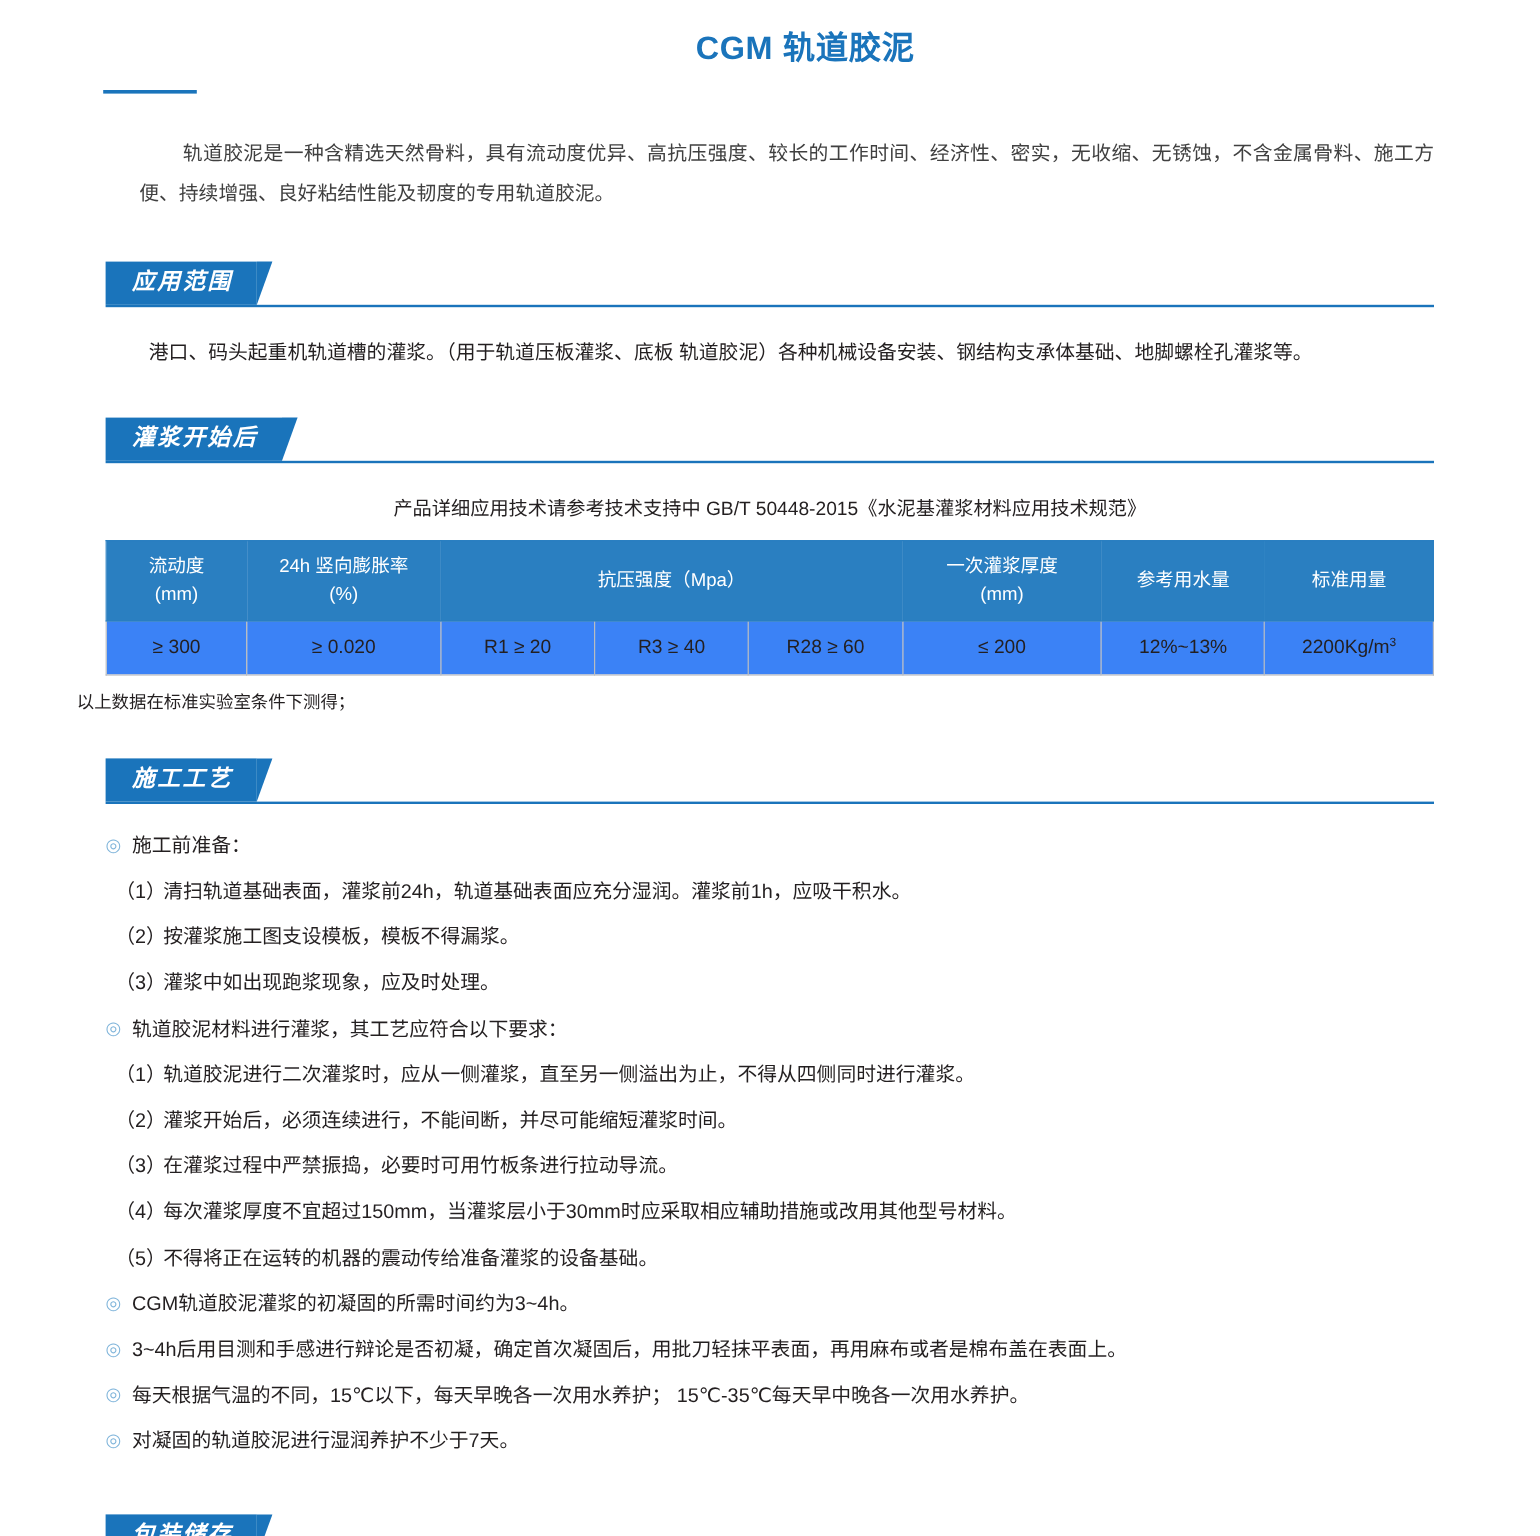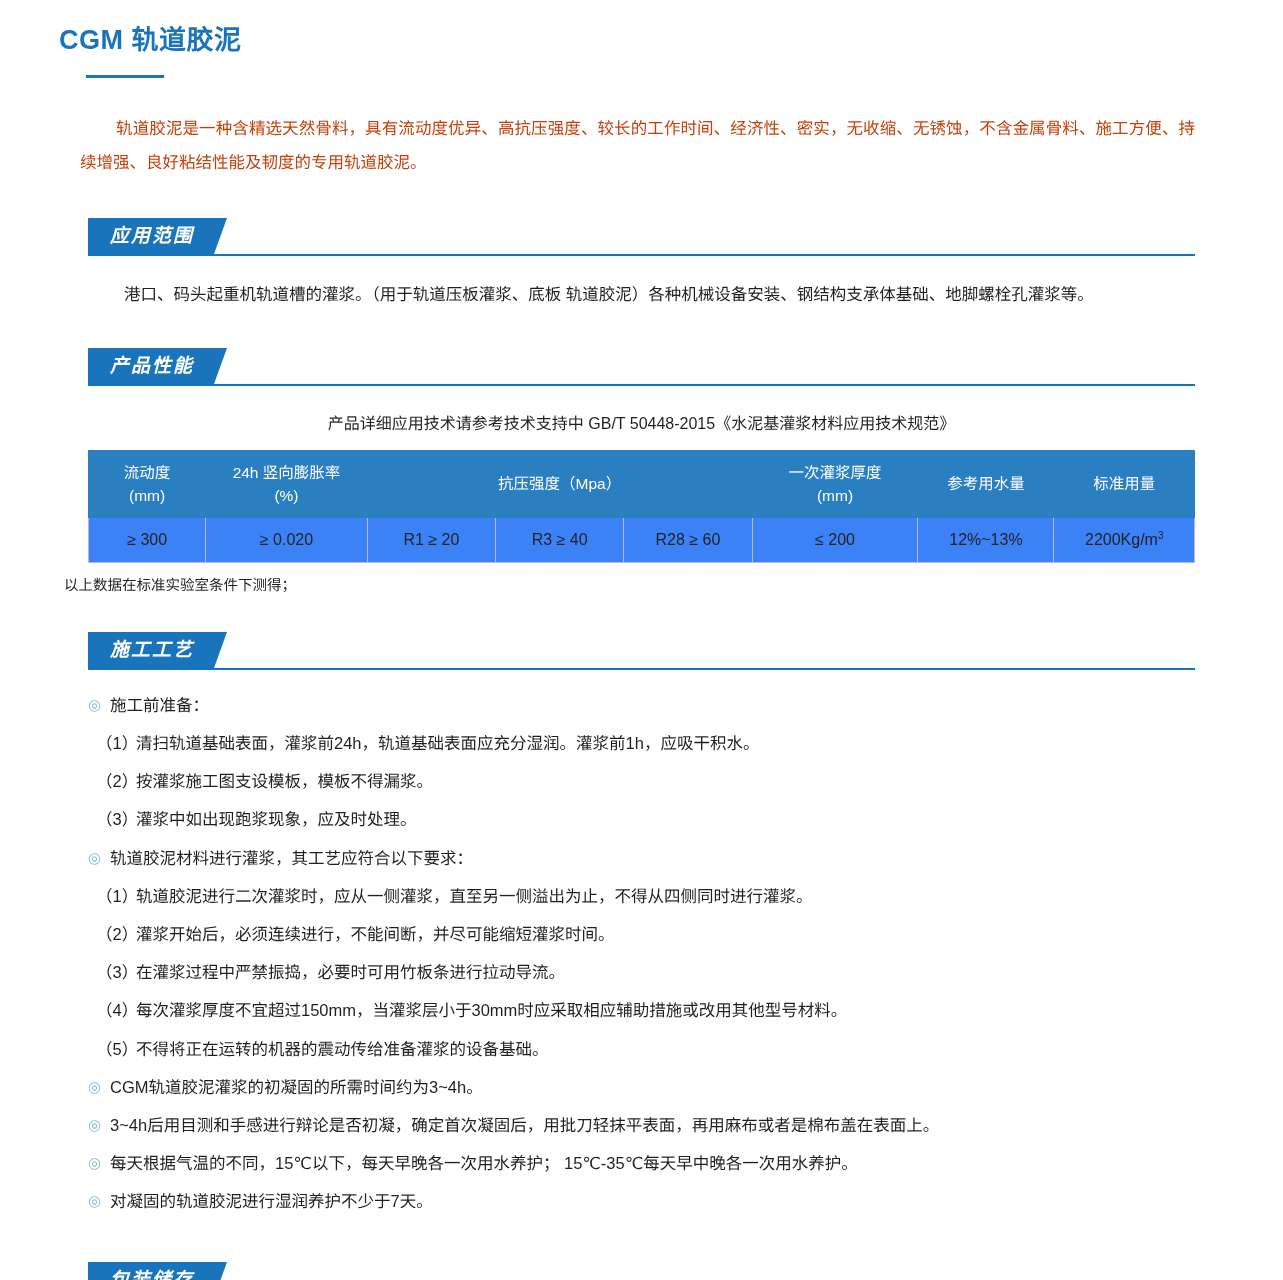--- a/index.html
+++ b/index.html
@@ -22,35 +22,36 @@
   }
 
   
   .doc-title {
     margin: 0;
     padding: 18px 0 0 59px;
     font-size: 27px;
     font-weight: 700;
     letter-spacing: 0.5px;
     color: #1a74bb;
+    text-align: center;
   }
   .title-rule {
     margin: 18px 0 0 86px;
     width: 78px;
     height: 3px;
     background: #1a74bb;
   }
 
   
   .intro {
-    margin: 34px 88px 0 80px;
+    margin: 34px 88px 0 116px;
     font-size: 16.5px;
     line-height: 2.05;
     text-align: justify;
-    color: #c2410c;
+    color: #404040;
   }
   .intro .indent { display: inline-block; width: 36px; }
 
   
   .section-head {
     position: relative;
     margin: 38px 88px 0 88px;
     height: 38px;
   }
   .section-head .tag {
@@ -183,21 +184,21 @@
 
   <p class="intro"><span class="indent"></span><span>轨道胶泥是一种含精选天然骨料，具有流动度优异、高抗压强度、较长的工作时间、经济性、密实，无收缩、无锈蚀，不含金属骨料、施工方便、持续增强、良好粘结性能及韧度的专用轨道胶泥。</span></p>
 
   <div class="section-head">
     <span class="tag">应用范围</span>
     <span class="rule"></span>
   </div>
   <p class="body-text"><span class="indent"></span><span>港口、码头起重机轨道槽的灌浆。（用于轨道压板灌浆、底板 轨道胶泥）各种机械设备安装、钢结构支承体基础、地脚螺栓孔灌浆等。</span></p>
 
   <div class="section-head">
-    <span class="tag">产品性能</span>
+    <span class="tag">灌浆开始后</span>
     <span class="rule"></span>
   </div>
   <p class="perf-note">产品详细应用技术请参考技术支持中 GB/T 50448-2015《水泥基灌浆材料应用技术规范》</p>
 
   <div class="table-wrap">
     <table class="perf">
       <colgroup>
         <col style="width:10.6%">
         <col style="width:14.6%">
         <col style="width:11.6%">

